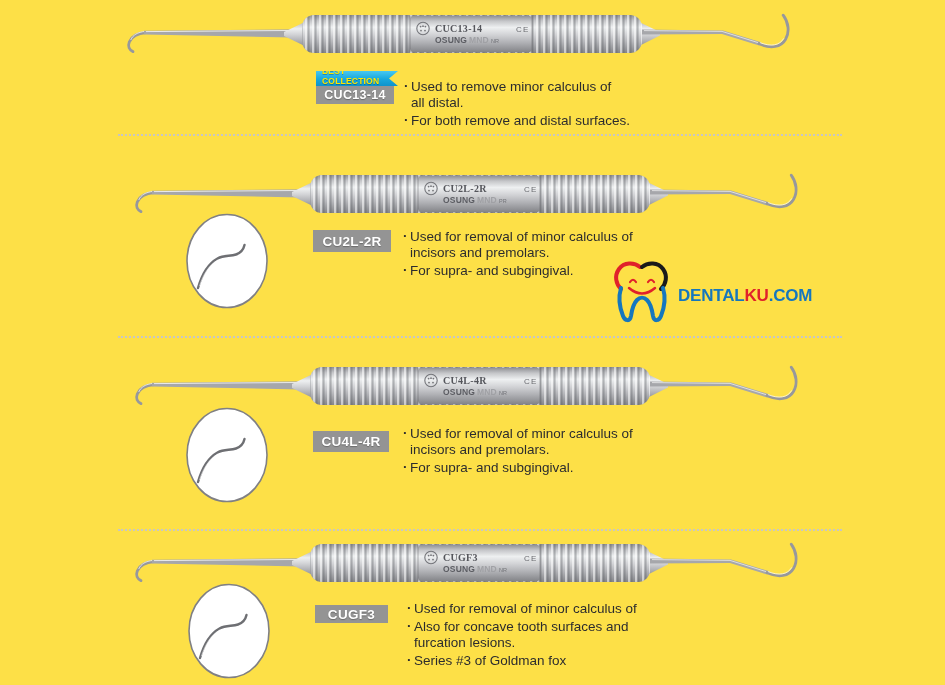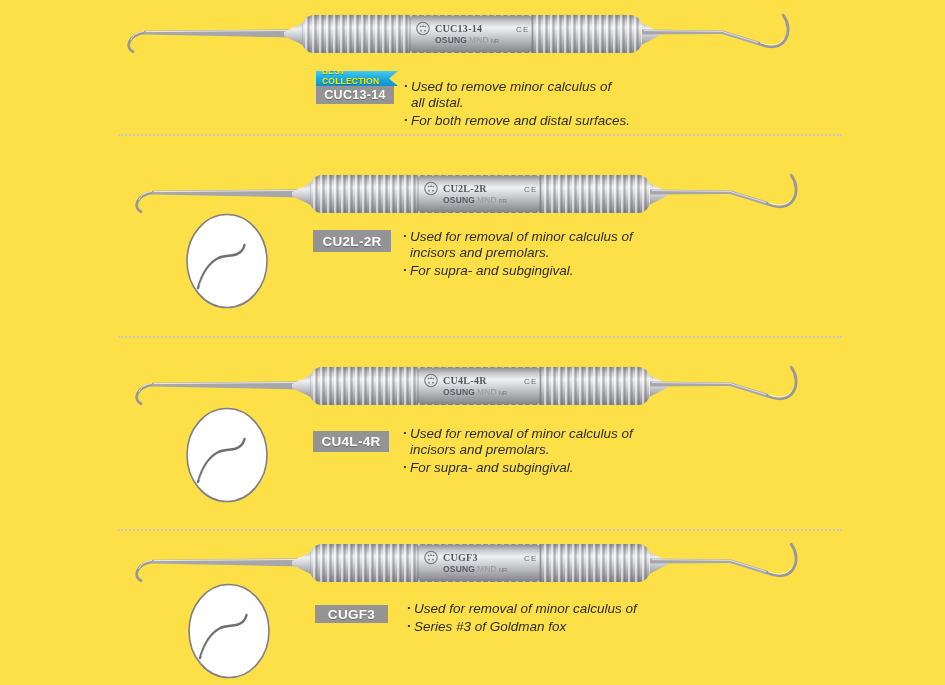--- a/index.html
+++ b/index.html
@@ -31,21 +31,21 @@
             background:linear-gradient(180deg,#47c8f1 0%, #18a7dd 55%, #0d93cc 100%);
             clip-path:polygon(0 0, 100% 0, calc(100% - 9px) 50%, 100% 100%, 0 100%);
             color:#ffe600; font-size:8.5px; font-weight:bold; letter-spacing:.2px;
             display:flex; align-items:flex-end; padding-left:6px; box-sizing:border-box;
             text-shadow:0 1px 0 rgba(0,0,0,.25); }
 
   
   .desc   { position:absolute; color:#2c2c2e; font-size:13.5px; line-height:15.5px; }
   .bullet { position:relative; padding-left:8px; margin-bottom:2.5px; }
   .bullet::before { content:"·"; position:absolute; left:1px; top:-1px; font-weight:700; }
-  .ln     { display:block; white-space:nowrap;font-style:italic; }
+  .ln     { display:block; white-space:nowrap; }
 
   
   .wm { position:absolute; left:610px; top:258px; width:200px; height:72px; }
   .wm-tooth { position:absolute; left:0; top:2px; }
   .wm-text  { position:absolute; left:68px; top:28px; font-size:17px; font-weight:bold; letter-spacing:-.2px; white-space:nowrap; }
   .wm-blue  { color:#1577be; }
   .wm-red   { color:#e0212a; }
 </style>
 </head>
 <body>
@@ -141,20 +141,33 @@
   <div class="desc" style="left:402px; top:229px">
     <div class="bullet">
       <span class="ln">Used for removal of minor calculus of</span>
       <span class="ln">incisors and premolars.</span>
     </div>
     <div class="bullet">
       <span class="ln">For supra- and subgingival.</span>
     </div>
   </div>
 
+  <div class="wm">
+    <svg class="wm-tooth" width="64" height="66" viewBox="0 0 64 66">
+      <path d="M 30,7 C 24,2 14,2 9,9 C 4,16 6,24 11,29" fill="none" stroke="#e0212a" stroke-width="4" stroke-linecap="round"></path>
+      <path d="M 32,7 C 38,2 48,2 53,9 C 58,16 56,24 51,29" fill="none" stroke="#1a1a1a" stroke-width="4" stroke-linecap="round"></path>
+      <path d="M 11,28 C 8,38 9,46 13,56 C 15,61 20,62 21,56 C 22,49 23,44 27,40 C 30,37 34,37 37,40 C 41,44 42,49 43,56 C 44,62 49,61 51,56 C 55,46 56,38 53,28" fill="none" stroke="#1577be" stroke-width="4" stroke-linecap="round"></path>
+      <path d="M 20,22 q 3,-4.5 6,0" fill="none" stroke="#e0212a" stroke-width="2.2" stroke-linecap="round"></path>
+      <path d="M 38,22 q 3,-4.5 6,0" fill="none" stroke="#e0212a" stroke-width="2.2" stroke-linecap="round"></path>
+      <path d="M 19,28 q 13,11 26,0" fill="none" stroke="#e0212a" stroke-width="2.5" stroke-linecap="round"></path>
+    </svg>
+    <div class="wm-text">
+      <span class="wm-blue">DENTAL</span><span class="wm-red">KU</span><span class="wm-blue">.COM</span>
+    </div>
+  </div>
 
   <div class="sep" style="top:336px"></div>
 
   <svg class="instrument" style="left:130px; top:350px" viewBox="0 0 700 72">
     <use href="#instr"></use>
     <text class="eng-model" x="313" y="34">CU4L-4R</text>
     <text class="eng-ce" x="394" y="33.5">CE</text>
     <text class="eng-brand-b" x="313" y="45">OSUNG</text>
     <text class="eng-brand-l" x="347" y="45">MND</text>
     <text class="eng-origin" x="369" y="44.5">NR</text>
@@ -191,17 +204,21 @@
       <use href="#tipdetail"></use>
     </svg>
 
   <div class="badge" style="left:315px; top:605px; width:73px; height:18px">CUGF3</div>
 
   <div class="desc" style="left:406px; top:601px">
     <div class="bullet">
       <span class="ln">Used for removal of minor calculus of</span>
     </div>
     <div class="bullet">
+      <span class="ln">Also for concave tooth surfaces and</span>
+      <span class="ln">furcation lesions.</span>
+    </div>
+    <div class="bullet">
       <span class="ln">Series #3 of Goldman fox</span>
     </div>
   </div>
 
 </div>
 
 </body></html>

